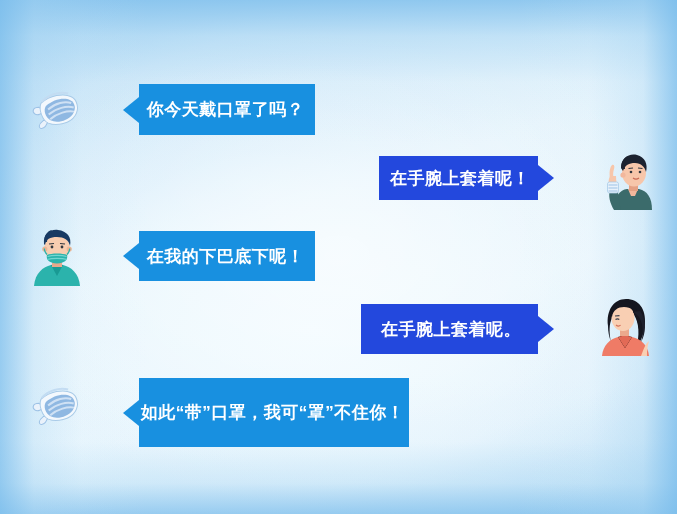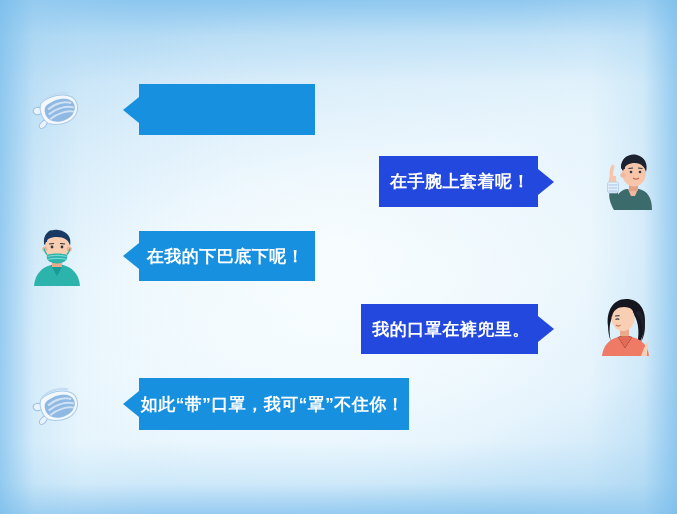--- a/index.html
+++ b/index.html
@@ -132,25 +132,26 @@
           <path d="M20 25 C29 21 39 22 44 26" fill="none" stroke="#cfe1f4" stroke-width="2"></path>
           <path d="M19 30 C28 26 39 27 45 31" fill="none" stroke="#cfe1f4" stroke-width="2"></path>
           <path d="M19 35 C28 31 38 32 44 35" fill="none" stroke="#cfe1f4" stroke-width="2"></path>
           <path d="M16 16 C24 11 36 11 44 16" fill="none" stroke="#c3dcf2" stroke-width="2"></path>
         </g>
       </svg>
     </span>
 
     <div class="bubble bubble-left" style="left:139px; top:84px; width:176px; height:51px;">
       <span class="tail tail-left"></span>
-    </div>
-  </div>
-
-  <div class="row">
-    <div class="bubble bubble-right" style="left:379px; top:156px; width:159px; height:51px;">
+      <span class="bubble-text">你今天戴口罩了吗？</span>
+    </div>
+  </div>
+
+  <div class="row">
+    <div class="bubble bubble-right" style="left:379px; top:156px; width:159px; height:44px;">
       <span class="tail tail-right"></span>
       <span class="bubble-text">在手腕上套着呢！</span>
     </div>
 
     <span class="avatar" style="left:592px; top:146px; width:66px; height:64px;">
       <svg width="66" height="64" viewBox="0 0 66 64">
 
         <path d="M22 64 C22 50 28 44 35 43 L47 43 C55 45 60 51 60 64 Z" fill="#3b6b6b"></path>
         <path d="M36 43 L46 43 L43 50 L39 50 Z" fill="#f2b79c"></path>
 
@@ -212,21 +213,21 @@
 
     <div class="bubble bubble-left" style="left:139px; top:231px; width:176px; height:50px;">
       <span class="tail tail-left"></span>
       <span class="bubble-text">在我的下巴底下呢！</span>
     </div>
   </div>
 
   <div class="row">
     <div class="bubble bubble-right" style="left:361px; top:304px; width:177px; height:50px;">
       <span class="tail tail-right"></span>
-      <span class="bubble-text">我的口罩在裤兜里。</span>
+      <span class="bubble-text">在手腕上套着呢。</span>
     </div>
 
     <span class="avatar" style="left:594px; top:296px; width:64px; height:60px;">
       <svg width="64" height="60" viewBox="0 0 64 60">
 
         <path d="M14 30 C12 14 20 3 32 3 C45 3 52 13 51 28 C50 39 46 47 42 52 C46 40 45 26 40 19 C34 12 22 14 18 22 C15 28 15 37 17 46 C15 41 14 35 14 30 Z" fill="#15161f"></path>
 
         <path d="M8 60 C9 49 16 43 24 41 L38 41 C47 43 54 49 55 60 Z" fill="#ef7b66"></path>
 
         <rect x="26" y="32" width="9" height="11" fill="#eba98d"></rect>
@@ -260,18 +261,18 @@
           <path d="M15 17 C26 12 40 14 46 20 C51 25 50 34 44 39 C37 45 23 44 16 38 C11 33 11 22 15 17 Z" fill="#f3f8fd" stroke="#a9cbe8" stroke-width="1"></path>
           <path d="M19 21 C28 17 39 18 44 23 C48 27 47 33 42 37 C35 42 24 41 19 36 C15 32 15 24 19 21 Z" fill="#8fb8e2"></path>
           <path d="M20 25 C29 21 39 22 44 26" fill="none" stroke="#cfe1f4" stroke-width="2"></path>
           <path d="M19 30 C28 26 39 27 45 31" fill="none" stroke="#cfe1f4" stroke-width="2"></path>
           <path d="M19 35 C28 31 38 32 44 35" fill="none" stroke="#cfe1f4" stroke-width="2"></path>
           <path d="M16 16 C24 11 36 11 44 16" fill="none" stroke="#c3dcf2" stroke-width="2"></path>
         </g>
       </svg>
     </span>
 
-    <div class="bubble bubble-left" style="left:139px; top:378px; width:270px; height:52px;">
+    <div class="bubble bubble-left" style="left:139px; top:378px; width:270px; height:69px;">
       <span class="tail tail-left"></span>
       <span class="bubble-text">如此“带”口罩，我可“罩”不住你！</span>
     </div>
   </div>
 </div>
 
 </body></html>

